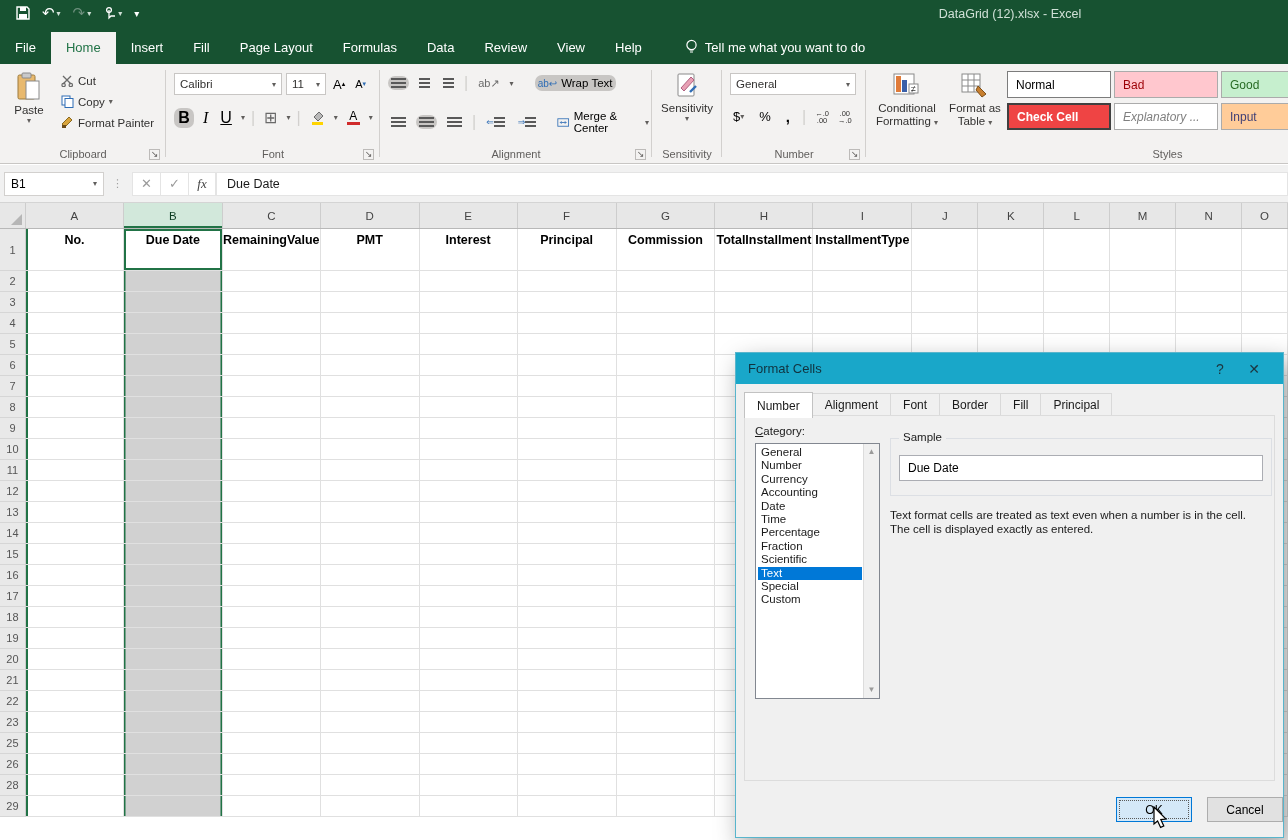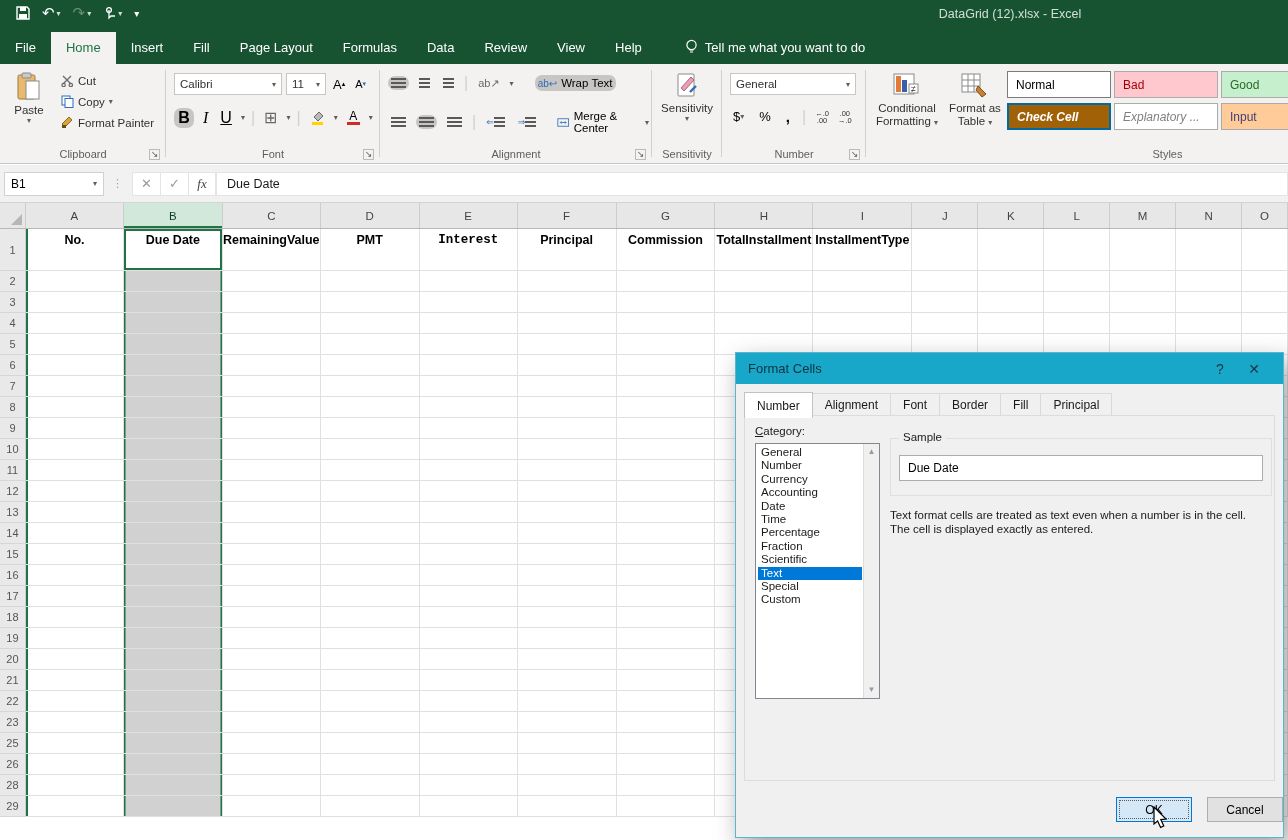--- a/index.html
+++ b/index.html
@@ -60,21 +60,21 @@
   #grp-styles { flex:1 1 auto; }
 
   .bigbtn { text-align:center; font-size:11.5px; color:#323130; }
 
   
   .sw { position:absolute; width:104px; height:27px; font-size:12px; display:flex;
     align-items:center; padding-left:8px; border:1px solid #ababab; background:#fff; cursor:default; }
   .st-normal  { border:1px solid #7c7c7c; outline:1px solid #fff; outline-offset:-2px; }
   .st-bad     { background:#ffc7ce; color:#9c0006; }
   .st-good    { background:#c6efce; color:#276b24; }
-  .st-check   { background:#a16207; color:#fff; border:2px solid #0369a1; font-weight:bold;font-style:italic; }
+  .st-check   { background:#ef4444; color:#fff; border:2px solid #404040; font-weight:bold; }
   .st-expl    { color:#808080; font-style:italic; }
   .st-input   { background:#ffcc99; color:#3f3f76; }
 
   
   #formulabar { position:absolute; left:0; top:165px; width:100%; height:38px; background:#f1f1f1;
     display:flex; align-items:center; border-bottom:1px solid #d4d4d4; }
   #namebox { width:100px; height:24px; background:#fff; border:1px solid #d2d0ce; margin-left:4px;
     display:flex; align-items:center; justify-content:space-between; padding:0 6px; font-size:12px; }
   #fb-dots { color:#a0a0a0; font-size:11px; margin:0 8px; letter-spacing:1px; }
   .fb-ic { width:28px; height:24px; display:flex; align-items:center; justify-content:center;
@@ -441,21 +441,21 @@
         <div class="ch" style="width: 66px;">N</div>
         <div class="ch" style="width: 46px;">O</div>
       </div>
     <div id="grid-rows">
         <div class="row" style="height: 42px;">
           <div class="rh">1</div>
           <div class="cell a-edge hcell" style="width: 98px;">No.</div>
           <div class="cell active-cell hcell" style="width: 99px;">Due Date</div>
           <div class="cell hcell" style="width: 98px;">RemainingValue</div>
           <div class="cell hcell" style="width: 99px;">PMT</div>
-          <div class="cell hcell" style="width: 98px; font-family: Liberation Mono, monospace;">Interest</div>
+          <div class="cell hcell" style="width: 98px;">Interest</div>
           <div class="cell hcell" style="width: 99px;">Principal</div>
           <div class="cell hcell" style="width: 99px;">Commission</div>
           <div class="cell hcell" style="width: 98px;">TotalInstallment</div>
           <div class="cell hcell" style="width: 99px;">InstallmentType</div>
           <div class="cell" style="width: 66px;"></div>
           <div class="cell" style="width: 66px;"></div>
           <div class="cell" style="width: 66px;"></div>
           <div class="cell" style="width: 66px;"></div>
           <div class="cell" style="width: 66px;"></div>
           <div class="cell" style="width: 46px;"></div>

